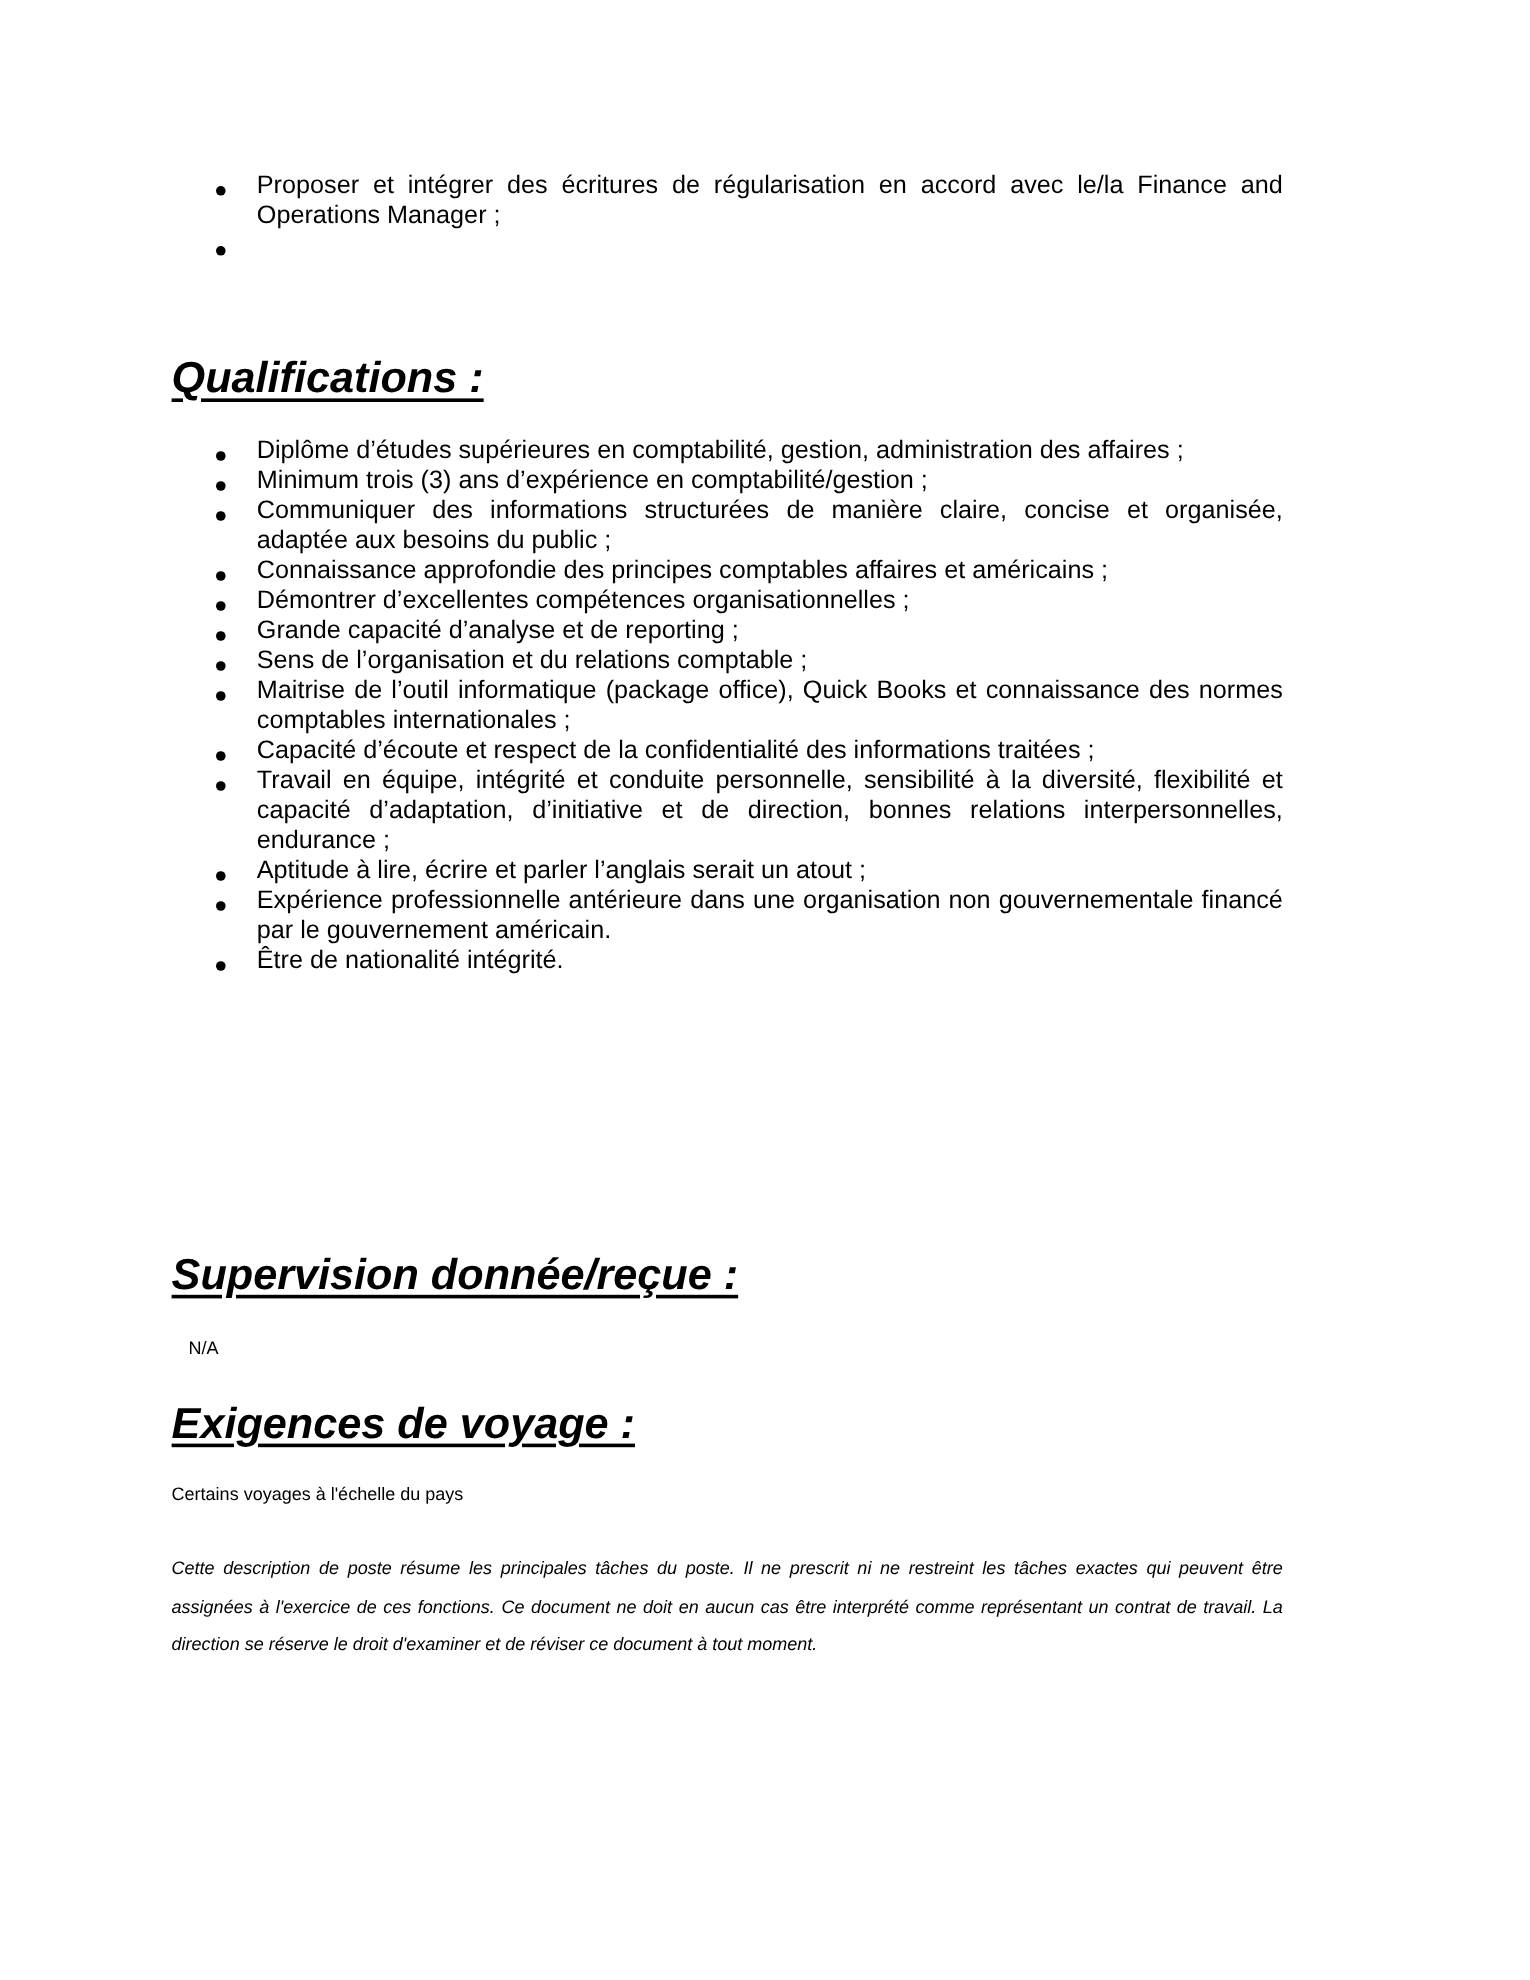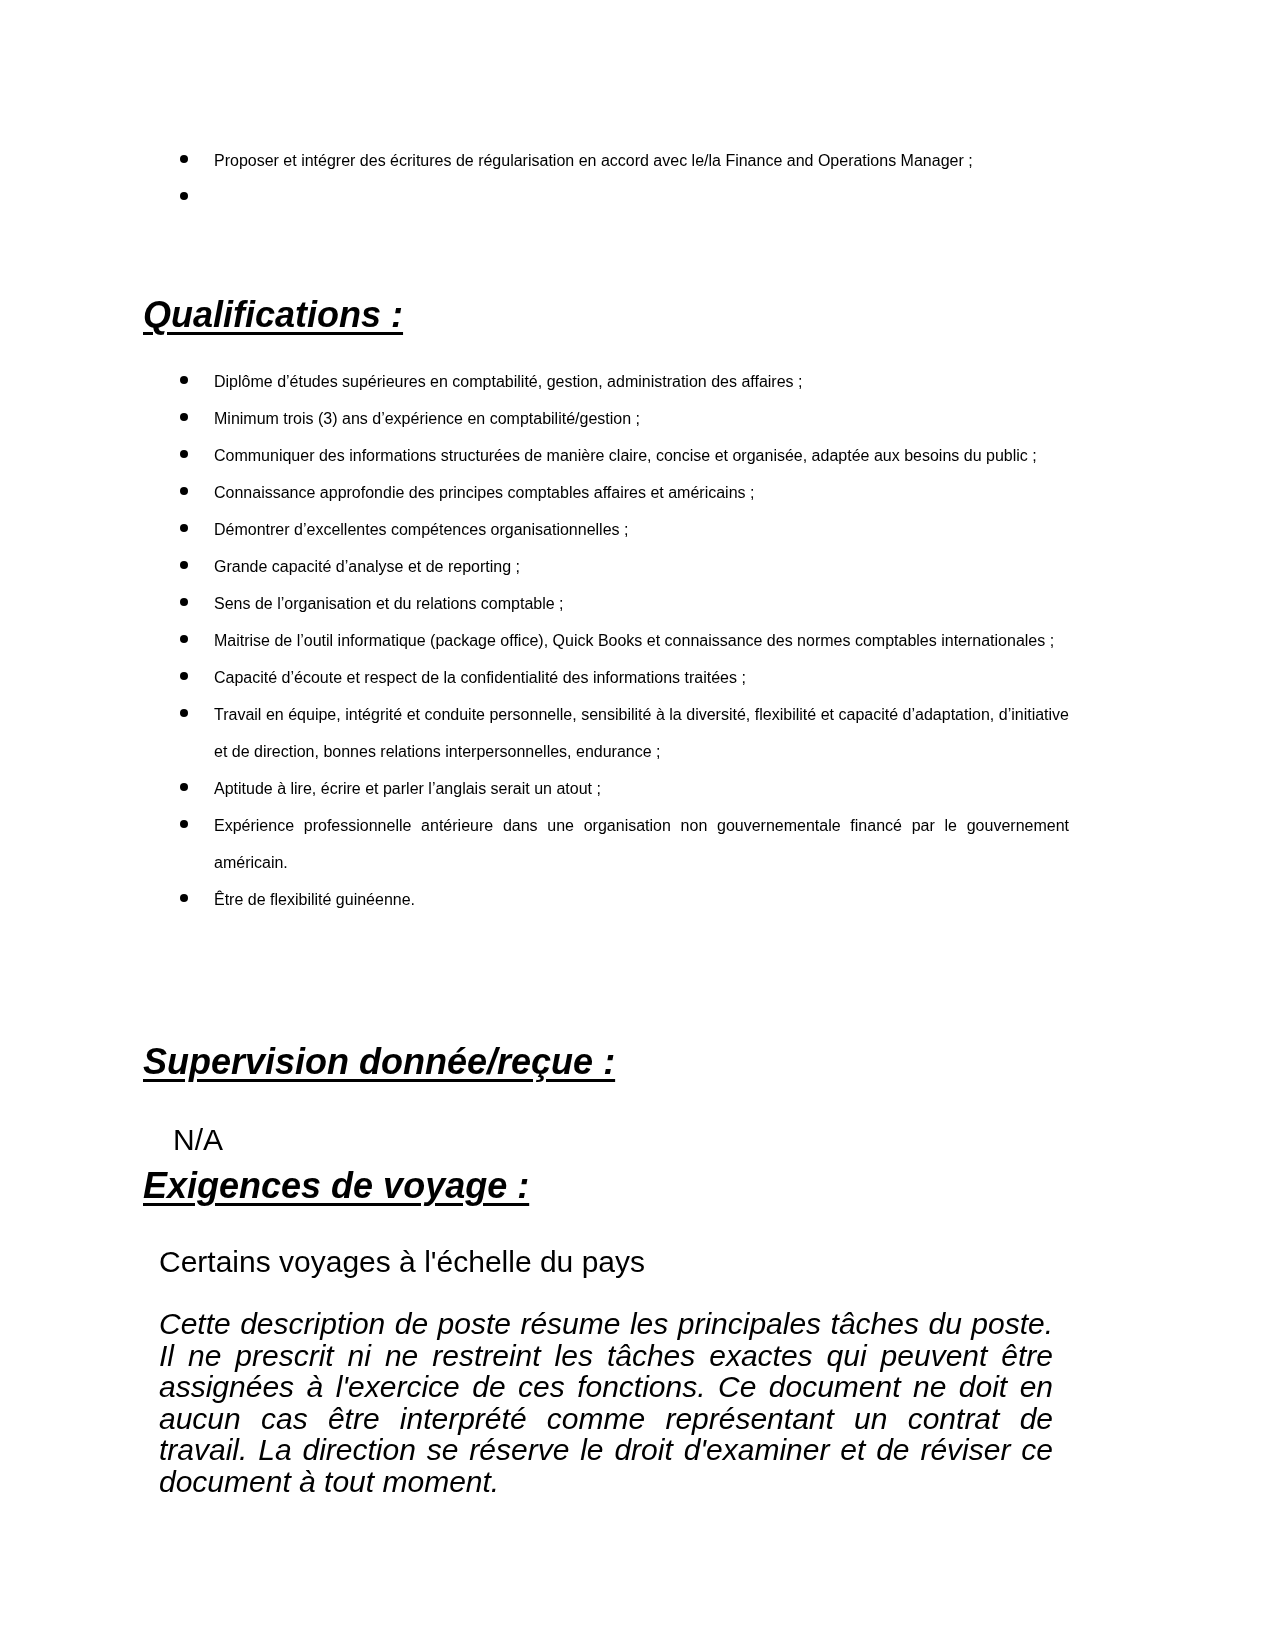--- a/index.html
+++ b/index.html
@@ -1,27 +1,27 @@
 <!DOCTYPE html>
 <html><head>
 <meta charset="utf-8">
 <style>
   html, body { margin: 0; padding: 0; background: #ffffff; }
   body { width: 1275px; height: 1650px; position: relative; overflow: hidden;
          font-family: "Liberation Sans", sans-serif; color: #000; }
   .page { position: absolute; left: 0; top: 0; width: 1275px; height: 1650px; }
   .blk { position: absolute; left: 143px; width: 926px; }
   ul.bul { list-style: none; margin: 0; padding: 0; }
-  ul.bul li { position: relative; padding-left: 71px; font-size: 16px; line-height: 37px;
+  ul.bul li { position: relative; padding-left: 71px; font-size: 21px; line-height: 25px;
               text-align: justify; text-align-last: left; }
   ul.bul li .dot { position: absolute; left: 37px; top: 13px; width: 8px; height: 8px;
                    border-radius: 50%; background: #000; }
   h2 { margin: 0; font-size: 36px; font-weight: bold; font-style: italic; text-decoration: underline;
        text-decoration-thickness: 3px; text-underline-offset: 5px; line-height: 44px; }
-  p { margin: 16px; font-size: 30px; line-height: 31.5px; text-align: justify; text-align-last: left; }
+  p { margin: 0; font-size: 15px; line-height: 31.5px; text-align: justify; text-align-last: left; }
 </style>
 </head>
 <body>
 
 <div class="page">
 
   <div class="blk" style="top:142px;">
     <ul class="bul">
       <li><span class="dot"></span><span>Proposer et intégrer des écritures de régularisation en accord avec le/la Finance and Operations Manager ;</span></li>
       <li><span class="dot"></span></li>
@@ -38,21 +38,21 @@
       <li><span class="dot"></span><span>Communiquer des informations structurées de manière claire, concise et organisée, adaptée aux besoins du public ;</span></li>
       <li><span class="dot"></span><span>Connaissance approfondie des principes comptables affaires et américains ;</span></li>
       <li><span class="dot"></span><span>Démontrer d’excellentes compétences organisationnelles ;</span></li>
       <li><span class="dot"></span><span>Grande capacité d’analyse et de reporting ;</span></li>
       <li><span class="dot"></span><span>Sens de l’organisation et du relations comptable ;</span></li>
       <li><span class="dot"></span><span>Maitrise de l’outil informatique (package office), Quick Books et connaissance des normes comptables internationales ;</span></li>
       <li><span class="dot"></span><span>Capacité d’écoute et respect de la confidentialité des informations traitées ;</span></li>
       <li><span class="dot"></span><span>Travail en équipe, intégrité et conduite personnelle, sensibilité à la diversité, flexibilité et capacité d’adaptation, d’initiative et de direction, bonnes relations interpersonnelles, endurance ;</span></li>
       <li><span class="dot"></span><span>Aptitude à lire, écrire et parler l’anglais serait un atout ;</span></li>
       <li><span class="dot"></span><span>Expérience professionnelle antérieure dans une organisation non gouvernementale financé par le gouvernement américain.</span></li>
-      <li><span class="dot"></span><span>Être de flexibilité guinéenne.</span></li>
+      <li><span class="dot"></span><span>Être de nationalité intégrité.</span></li>
     </ul>
   </div>
 
   <div class="blk" style="top:1040px;">
     <h2>Supervision donnée/reçue :</h2>
   </div>
   <div class="blk" style="top:1108px; left:157px;">
     <p>N/A</p>
   </div>
 

